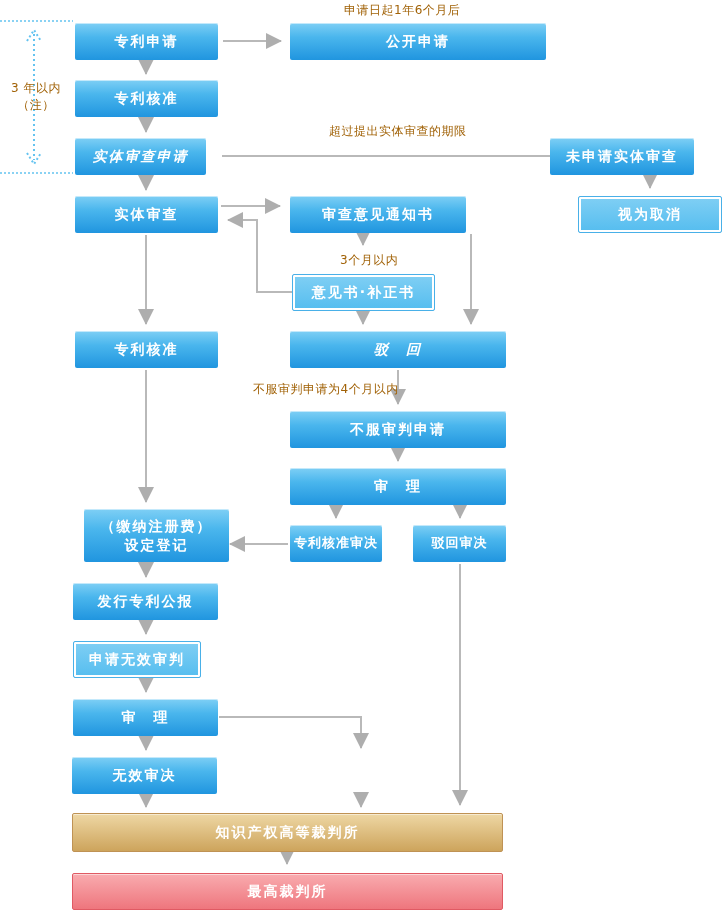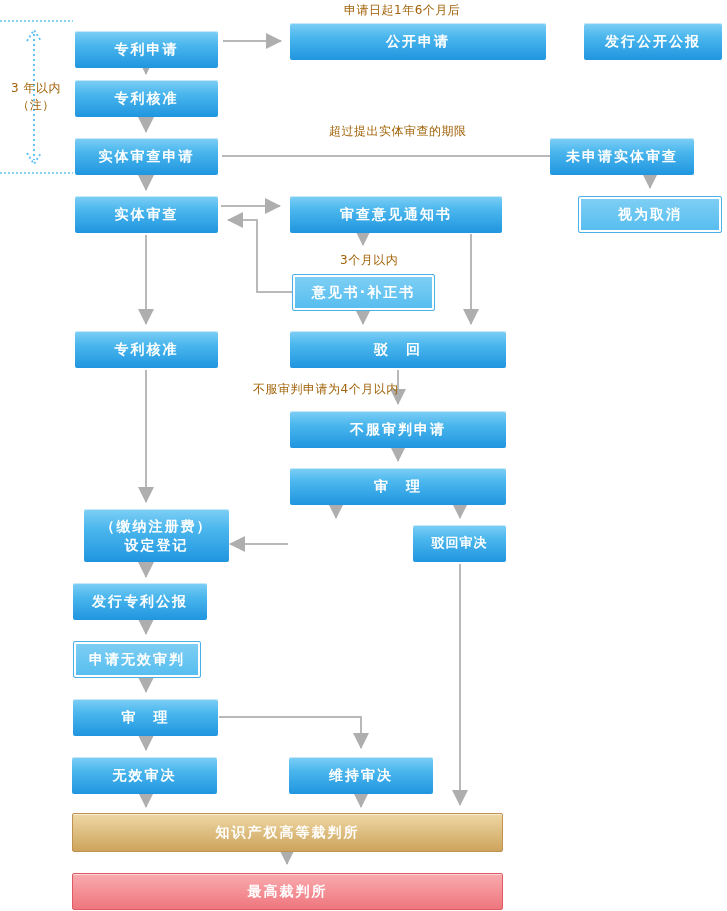--- a/index.html
+++ b/index.html
@@ -102,54 +102,53 @@
 
   <div class="note center" style="left:0;top:80px;width:72px;">
     <div>3 年以内</div>
     <div>（注）</div>
   </div>
   <div class="note" style="left:344px;top:2px;">申请日起1年6个月后</div>
   <div class="note" style="left:329px;top:123px;">超过提出实体审查的期限</div>
   <div class="note" style="left:340px;top:252px;">3个月以内</div>
   <div class="note" style="left:253px;top:381px;">不服审判申请为4个月以内</div>
 
-  <div class="box blue" style="left:75px;top:23px;width:143px;height:37px;margin-top:8px;">专利申请</div>
+  <div class="box blue" style="left:75px;top:23px;width:143px;height:37px;">专利申请</div>
   <div class="box blue" style="left:290px;top:23px;width:256px;height:37px;">公开申请</div>
-  <div class="box blue" style="left:584px;top:23px;width:138px;height:37px;">发行公开公报</div>
 
   <div class="box blue" style="left:75px;top:80px;width:143px;height:37px;">专利核准</div>
 
-  <div class="box blue" style="left:75px;top:138px;width:143px;height:37px;">实体审查申请</div>
+  <div class="box blue" style="left:75px;top:138px;width:131px;height:37px;font-style:italic;">实体审查申请</div>
   <div class="box blue" style="left:550px;top:138px;width:144px;height:37px;">未申请实体审查</div>
 
   <div class="box blue" style="left:75px;top:196px;width:143px;height:37px;">实体审查</div>
-  <div class="box blue" style="left:290px;top:196px;width:212px;height:37px;">审查意见通知书</div>
+  <div class="box blue" style="left:290px;top:196px;width:176px;height:37px;">审查意见通知书</div>
   <div class="box light" style="left:578px;top:196px;width:144px;height:37px;">视为取消</div>
 
   <div class="box light" style="left:292px;top:274px;width:143px;height:37px;">意见书·补正书</div>
 
   <div class="box blue" style="left:75px;top:331px;width:143px;height:37px;">专利核准</div>
-  <div class="box blue" style="left:290px;top:331px;width:216px;height:37px;">驳　回</div>
+  <div class="box blue" style="left:290px;top:331px;width:216px;height:37px;font-style:italic;">驳　回</div>
 
   <div class="box blue" style="left:290px;top:411px;width:216px;height:37px;">不服审判申请</div>
 
   <div class="box blue" style="left:290px;top:468px;width:216px;height:37px;">审　理</div>
 
   <div class="box blue" style="left:84px;top:509px;width:145px;height:53px;align-items:center;">
     <div>（缴纳注册费）</div>
     <div>设定登记</div>
   </div>
+  <div class="box blue small" style="left:290px;top:525px;width:92px;height:37px;">专利核准审决</div>
   <div class="box blue small" style="left:413px;top:525px;width:93px;height:37px;">驳回审决</div>
 
-  <div class="box blue" style="left:73px;top:583px;width:134px;height:37px;">发行专利公报</div>
+  <div class="box blue" style="left:73px;top:583px;width:145px;height:37px;">发行专利公报</div>
 
   <div class="box light" style="left:73px;top:641px;width:128px;height:37px;">申请无效审判</div>
 
   <div class="box blue" style="left:73px;top:699px;width:145px;height:37px;">审　理</div>
 
   <div class="box blue" style="left:72px;top:757px;width:145px;height:37px;">无效审决</div>
-  <div class="box blue" style="left:289px;top:757px;width:144px;height:37px;">维持审决</div>
 
   <div class="box tan" style="left:72px;top:813px;width:431px;height:39px;">知识产权高等裁判所</div>
 
   <div class="box red" style="left:72px;top:873px;width:431px;height:37px;">最高裁判所</div>
 
 </div>
 
 </body></html>

